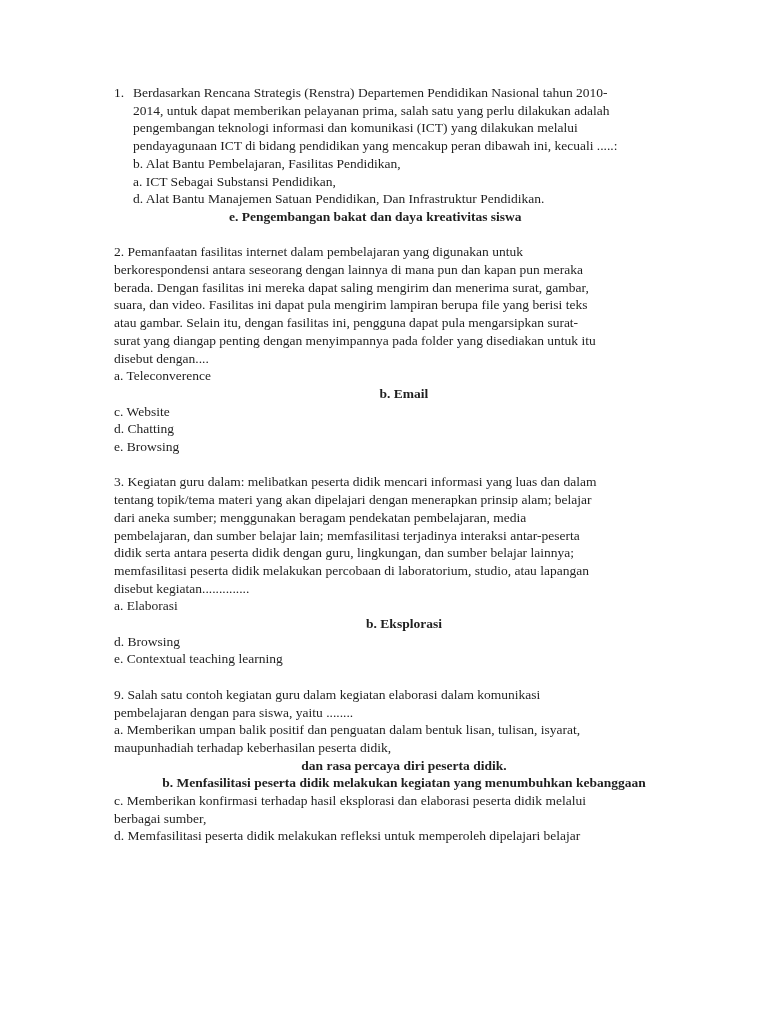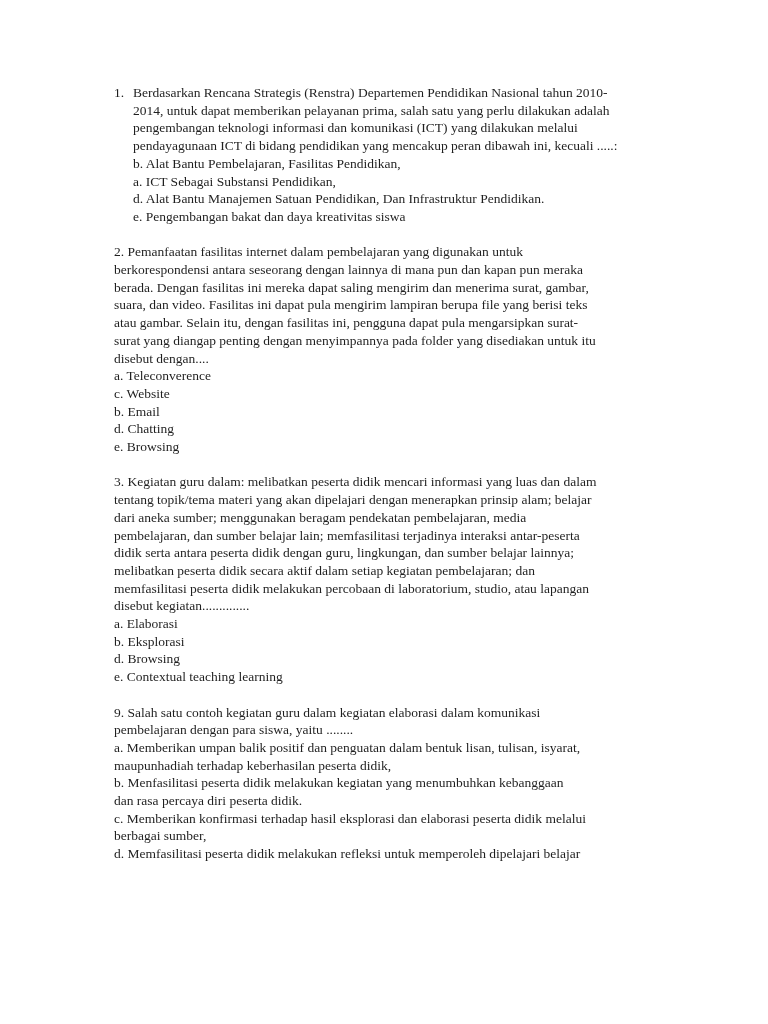--- a/index.html
+++ b/index.html
@@ -18,21 +18,21 @@
     font-family: "Liberation Serif", "DejaVu Serif", serif;
     font-size: 13.5px;
     line-height: 17.7px;
     color: #1f1f1f;
   }
   .question { margin: 0 0 17.7px 0; }
   .hanging { display: flex; }
   .hanging .marker { flex: 0 0 19px; width: 19px; }
   .indented { }
   .line { white-space: nowrap; }
-  .bold { font-weight: 400; }
+  .bold { font-weight: 700; text-align: center; }
 </style>
 </head>
 <body>
 
 <main class="page">
   <div class="content">
 
     <section class="question hanging">
       <span class="marker">1.</span>
       <div class="q-lines">
@@ -49,47 +49,46 @@
 
     <section class="question indented">
       <div class="line">2. Pemanfaatan fasilitas internet dalam pembelajaran yang digunakan untuk</div>
       <div class="line">berkorespondensi antara seseorang dengan lainnya di mana pun dan kapan pun meraka</div>
       <div class="line">berada. Dengan fasilitas ini mereka dapat saling mengirim dan menerima surat, gambar,</div>
       <div class="line">suara, dan video. Fasilitas ini dapat pula mengirim lampiran berupa file yang berisi teks</div>
       <div class="line">atau gambar. Selain itu, dengan fasilitas ini, pengguna dapat pula mengarsipkan surat-</div>
       <div class="line">surat yang diangap penting dengan menyimpannya pada folder yang disediakan untuk itu</div>
       <div class="line">disebut dengan....</div>
       <div class="line">a. Teleconverence</div>
+      <div class="line bold">b. Email</div>
       <div class="line">c. Website</div>
-      <div class="line bold">b. Email</div>
       <div class="line">d. Chatting</div>
       <div class="line">e. Browsing</div>
     </section>
 
     <section class="question indented">
       <div class="line">3. Kegiatan guru dalam: melibatkan peserta didik mencari informasi yang luas dan dalam</div>
       <div class="line">tentang topik/tema materi yang akan dipelajari dengan menerapkan prinsip alam; belajar</div>
       <div class="line">dari aneka sumber; menggunakan beragam pendekatan pembelajaran, media</div>
       <div class="line">pembelajaran, dan sumber belajar lain; memfasilitasi terjadinya interaksi antar-peserta</div>
       <div class="line">didik serta antara peserta didik dengan guru, lingkungan, dan sumber belajar lainnya;</div>
-      <div class="line">melibatkan peserta didik secara aktif dalam setiap kegiatan pembelajaran; dan</div>
       <div class="line">memfasilitasi peserta didik melakukan percobaan di laboratorium, studio, atau lapangan</div>
       <div class="line">disebut kegiatan..............</div>
       <div class="line">a. Elaborasi</div>
       <div class="line bold">b. Eksplorasi</div>
       <div class="line">d. Browsing</div>
       <div class="line">e. Contextual teaching learning</div>
     </section>
 
     <section class="question indented">
       <div class="line">9. Salah satu contoh kegiatan guru dalam kegiatan elaborasi dalam komunikasi</div>
       <div class="line">pembelajaran dengan para siswa, yaitu ........</div>
       <div class="line">a. Memberikan umpan balik positif dan penguatan dalam bentuk lisan, tulisan, isyarat,</div>
       <div class="line">maupunhadiah terhadap keberhasilan peserta didik,</div>
+      <div class="line bold">dan rasa percaya diri peserta didik.</div>
       <div class="line bold">b. Menfasilitasi peserta didik melakukan kegiatan yang menumbuhkan kebanggaan</div>
-      <div class="line bold">dan rasa percaya diri peserta didik.</div>
       <div class="line">c. Memberikan konfirmasi terhadap hasil eksplorasi dan elaborasi peserta didik melalui</div>
       <div class="line">berbagai sumber,</div>
       <div class="line">d. Memfasilitasi peserta didik melakukan refleksi untuk memperoleh dipelajari belajar</div>
     </section>
 
   </div>
 </main>
 
 </body></html>

